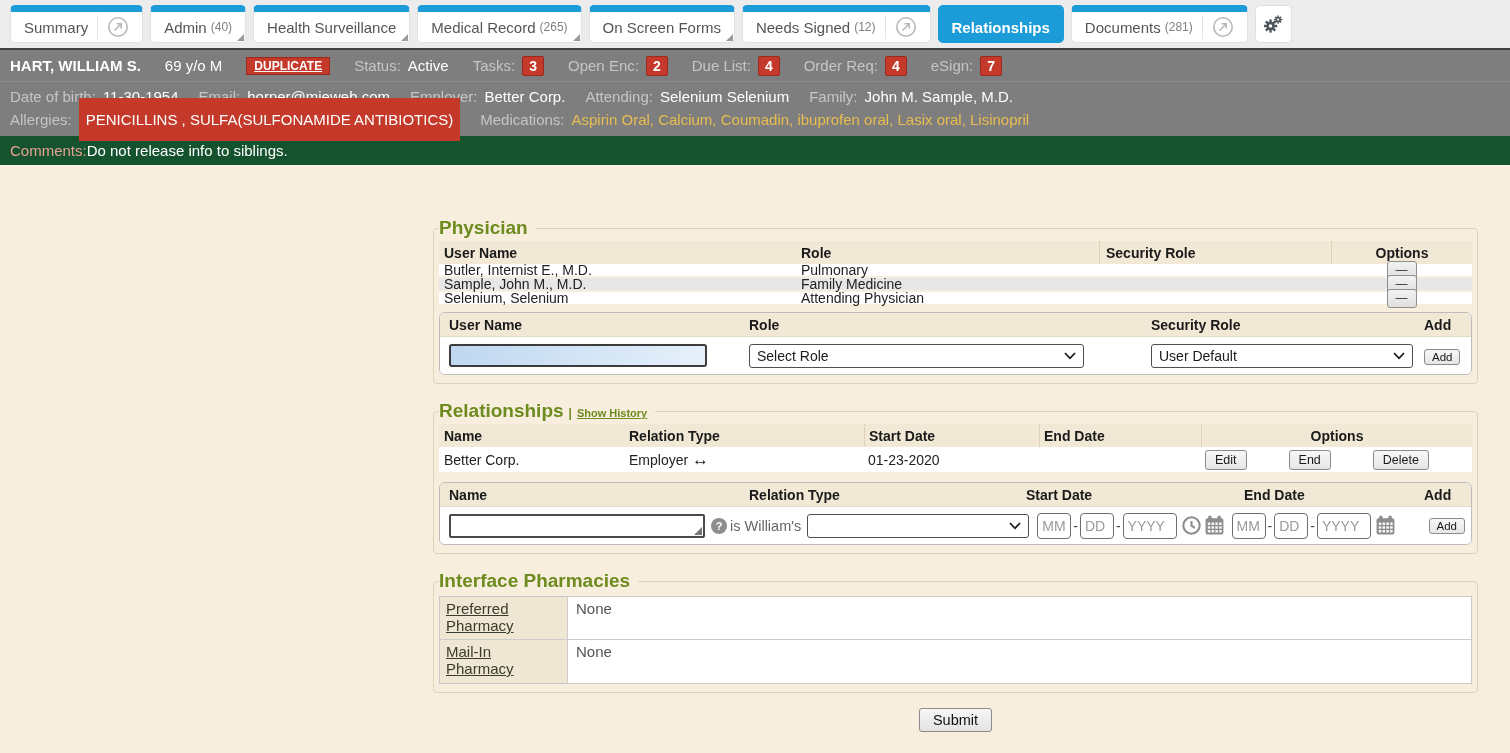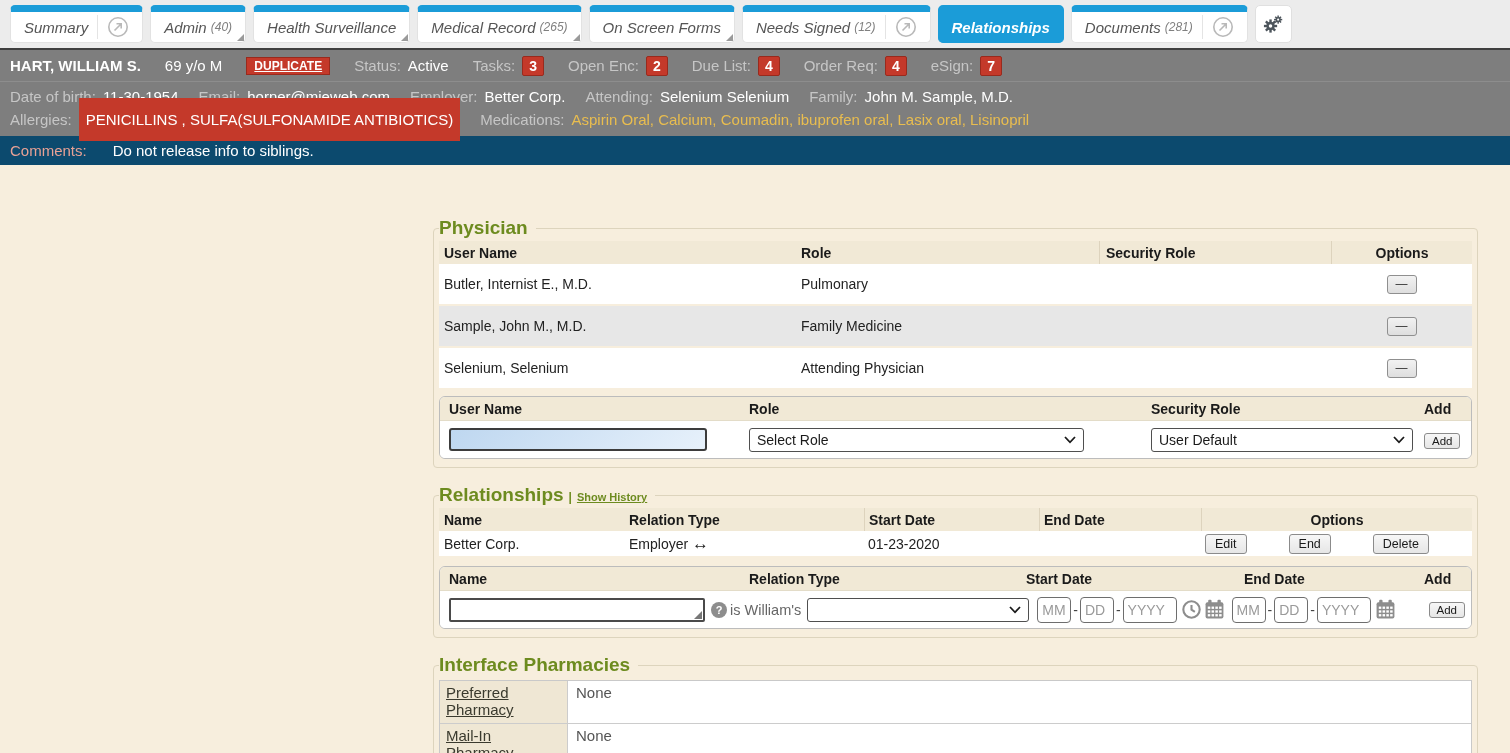--- a/index.html
+++ b/index.html
@@ -7,21 +7,21 @@
   body {
     font-family: "Liberation Sans", sans-serif;
     background:#ffffff;
     -webkit-font-smoothing: antialiased;
   }
   .page { width:1510px; height:753px; overflow:hidden; background:#f7eedd; }
 
   
   .tabbar {
     height:48px; background:#ececec; display:flex; align-items:center;
-    padding-left:10px; gap:7px;font-style:italic;
+    padding-left:10px; gap:7px;
   }
   .tab {
     position:relative; display:flex; align-items:center; height:38px;
     background:#ffffff; border-radius:5px; border:1px solid #e2e2e2;
     border-top:7px solid #1b9cd8; padding:0 13px; cursor:pointer;
     font-size:15px; color:#555; white-space:nowrap;
   }
   .tab .count { font-size:12px; color:#808080; margin-left:4px; }
   .tab.active {
     background:#1b9cd8; border-color:#1b9cd8; color:#ffffff; font-weight:bold;
@@ -58,22 +58,22 @@
     text-decoration:underline; font-size:12px; padding:1px 7px; cursor:pointer;
   }
   .bar2 {
     background:#7e7e7e; border-top:1px solid #8d8d8d; color:#fff;
     padding:3px 10px 5px 10px; font-size:15px;
   }
   .bar2 .line { display:flex; align-items:center; gap:20px; height:23px; white-space:nowrap; }
   .chip-red { background:#c4392a; color:#fff; padding:13px 7px; }
   .meds { color:#e9bd4f; }
   .bar3 {
-    height:29px; background:#0c4a6e; display:flex; align-items:center;
-    padding:0 10px; gap:26px; font-size:15px; white-space:nowrap;
+    height:29px; background:#14532d; display:flex; align-items:center;
+    padding:0 10px; font-size:15px; white-space:nowrap;
   }
   .bar3 .clabel { color:#e8a195; }
   .bar3 .cval { color:#ffffff; }
 
   
   .content { width:1045px; margin-left:433px; padding-top:52px; }
   fieldset.panel {
     border:1px solid #ddd4bd; border-radius:4px; padding:2px 5px 8px 5px;
     margin-top:0;
   }
@@ -84,21 +84,21 @@
   }
   legend .pipe { font-size:12px; font-weight:bold; color:#6d8b1f; }
   legend a.history {
     font-size:11px; font-weight:bold; color:#6d8b1f; text-decoration:underline; cursor:pointer;
   }
 
   
   .thead { display:flex; align-items:center; height:23px; background:#f1e9d6;
     font-weight:bold; font-size:14px; color:#1a1a1a; }
   .hsep { border-left:1px solid #ddd3bd; align-self:stretch; display:flex; align-items:center; }
-  .trow { display:flex; align-items:center; height:42px; background:#fff;
+  .trow { display:flex; align-items:center; height:14px; background:#fff;
     border-bottom:2px solid #f7eedd; font-size:14px; color:#222; }
   .trow.alt { background:#e7e7e7; }
 
   .ct-c1{ width:362px; padding-left:5px; } .ct-c2{ width:298px; }
   .ct-c3{ width:232px; padding-left:6px; } .ct-c4{ flex:1; text-align:center; }
 
   .rt-c1{ width:190px; padding-left:5px; } .rt-c2{ width:235px; }
   .rt-c3{ width:175px; padding-left:4px; } .rt-c4{ width:162px; padding-left:4px; }
   .rt-c5{ flex:1; }
 

